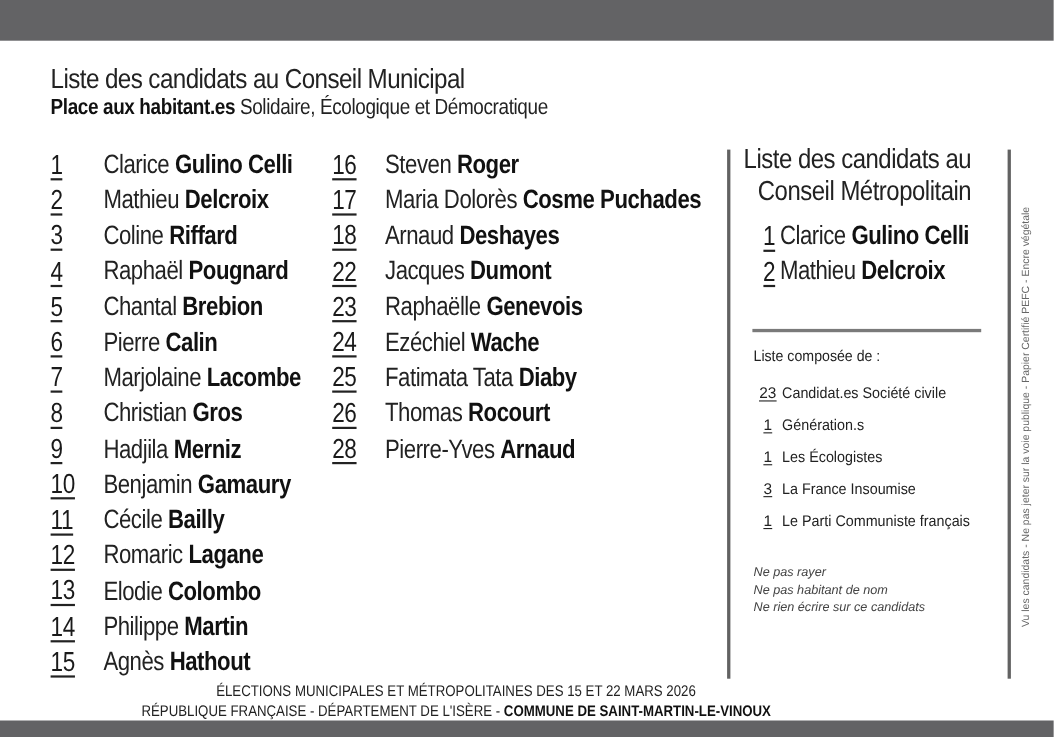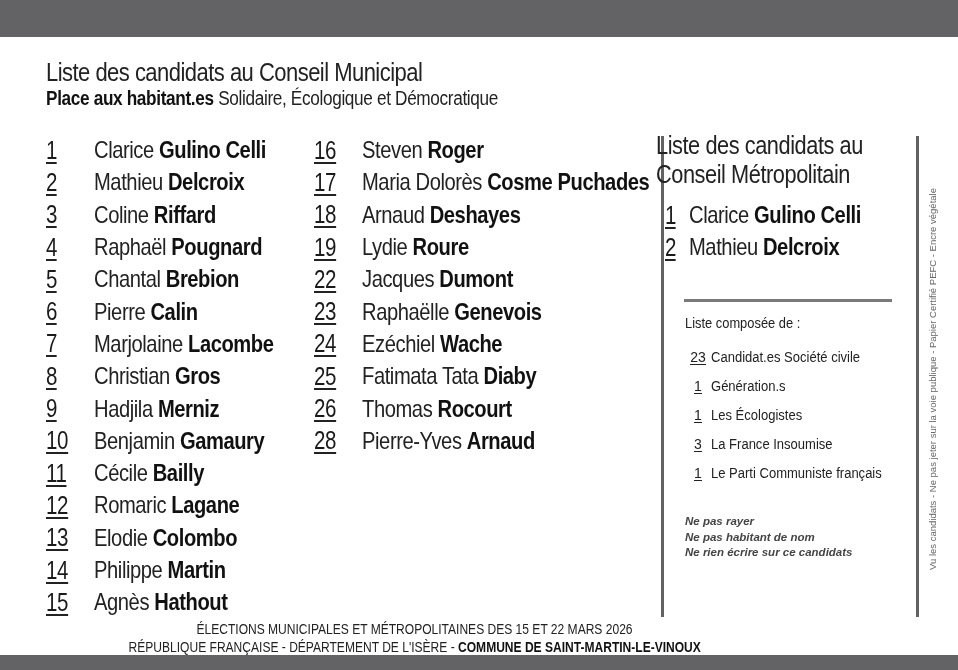--- a/index.html
+++ b/index.html
@@ -17,59 +17,59 @@
       transform: scaleX(0.88); transform-origin: left top; white-space: nowrap;
     }
     .subtitle {
       font-size: 20px; line-height: 24px; color: #222; letter-spacing: -0.4px;
       transform: scaleX(0.86); transform-origin: left top; white-space: nowrap; margin-top: -1px;
     }
     .subtitle b { font-weight: bold; color: #111; }
 
     .col { position: absolute; top: 134px; }
     .col1 { left: 46px; }
-    .col2 { left: 302px; margin-left: 12px; }
+    .col2 { left: 302px; }
     .cand {
       height: 32.3px; display: flex; align-items: center; white-space: nowrap;
       font-size: 24px; letter-spacing: -0.5px;
     }
     .num {
       width: 48px; display: inline-block; font-size: 25px;
       transform: scaleX(0.82); transform-origin: left center;
     }
     .num span { border-bottom: 2px solid #222; padding-bottom: 0px; line-height: 24px; display: inline-block; }
     .name {
       display: inline-block; transform: scaleX(0.84); transform-origin: left center; color: #222;
     }
     .name b { font-weight: bold; color: #111; }
 
     .vline { position: absolute; width: 3px; background: #626262; }
     .vline-left { left: 661px; top: 136px; height: 481px; }
     .vline-right { left: 916px; top: 136px; height: 481px; }
 
-    .metro { position: absolute; left: 656px; top: 131px; }
+    .metro { position: absolute; left: 676px; top: 131px; text-align: right; }
     .metro-title {
       font-size: 25px; line-height: 29px; color: #222; letter-spacing: -0.5px;
       transform: scaleX(0.87); transform-origin: left top; white-space: nowrap;
     }
     .metro-list { position: absolute; left: 9px; top: 68px; }
     .metro-list .cand { height: 32px; }
     .metro-list .num { width: 24px; }
 
     .hsep { position: absolute; left: 684px; top: 299px; width: 208px; height: 3px; background: #7a7a7a; }
 
     .compo { position: absolute; left: 685px; top: 315px; }
     .compo-title { font-size: 14px; color: #222; transform: scaleX(0.92); transform-origin: left top; white-space: nowrap; }
     .compo-list { margin-top: 11px; }
     .compo-item { height: 29px; display: flex; align-items: center; font-size: 14px; white-space: nowrap; color: #222; }
     .compo-item .cnum { width: 26px; text-align: center; display: inline-block; }
     .compo-item .cnum span { border-bottom: 1px solid #222; line-height: 14px; display: inline-block; }
     .compo-item .clabel { display: inline-block; transform: scaleX(0.93); transform-origin: left center; }
 
-    .warnings { position: absolute; left: 685px; top: 514px; font-style: italic; font-size: 11.5px; line-height: 15.5px; color: #444; font-weight: bold; }
+    .warnings { position: absolute; left: 685px; top: 514px; font-style: italic; font-size: 11.5px; line-height: 15.5px; color: #444; }
     .vertical-wrap {
       position: absolute; left: 926px; top: 190px; width: 14px; height: 380px;
     }
     .vertical-wrap .vt {
       position: absolute; left: 0; bottom: 0; width: 380px; height: 14px;
       transform: rotate(-90deg); transform-origin: left top;
       translate: 0 14px;
       font-size: 9.5px; line-height: 14px; color: #666; white-space: nowrap;
     }
 
@@ -159,24 +159,20 @@
     </div>
     <div class="cand">
       <span class="num"><span>17</span></span>
       <span class="name"><span>Maria Dolorès</span> <b>Cosme Puchades</b></span>
     </div>
     <div class="cand">
       <span class="num"><span>18</span></span>
       <span class="name"><span>Arnaud</span> <b>Deshayes</b></span>
     </div>
     <div class="cand">
-      <span class="num"><span>19</span></span>
-      <span class="name"><span>Lydie</span> <b>Roure</b></span>
-    </div>
-    <div class="cand">
       <span class="num"><span>22</span></span>
       <span class="name"><span>Jacques</span> <b>Dumont</b></span>
     </div>
     <div class="cand">
       <span class="num"><span>23</span></span>
       <span class="name"><span>Raphaëlle</span> <b>Genevois</b></span>
     </div>
     <div class="cand">
       <span class="num"><span>24</span></span>
       <span class="name"><span>Ezéchiel</span> <b>Wache</b></span>

